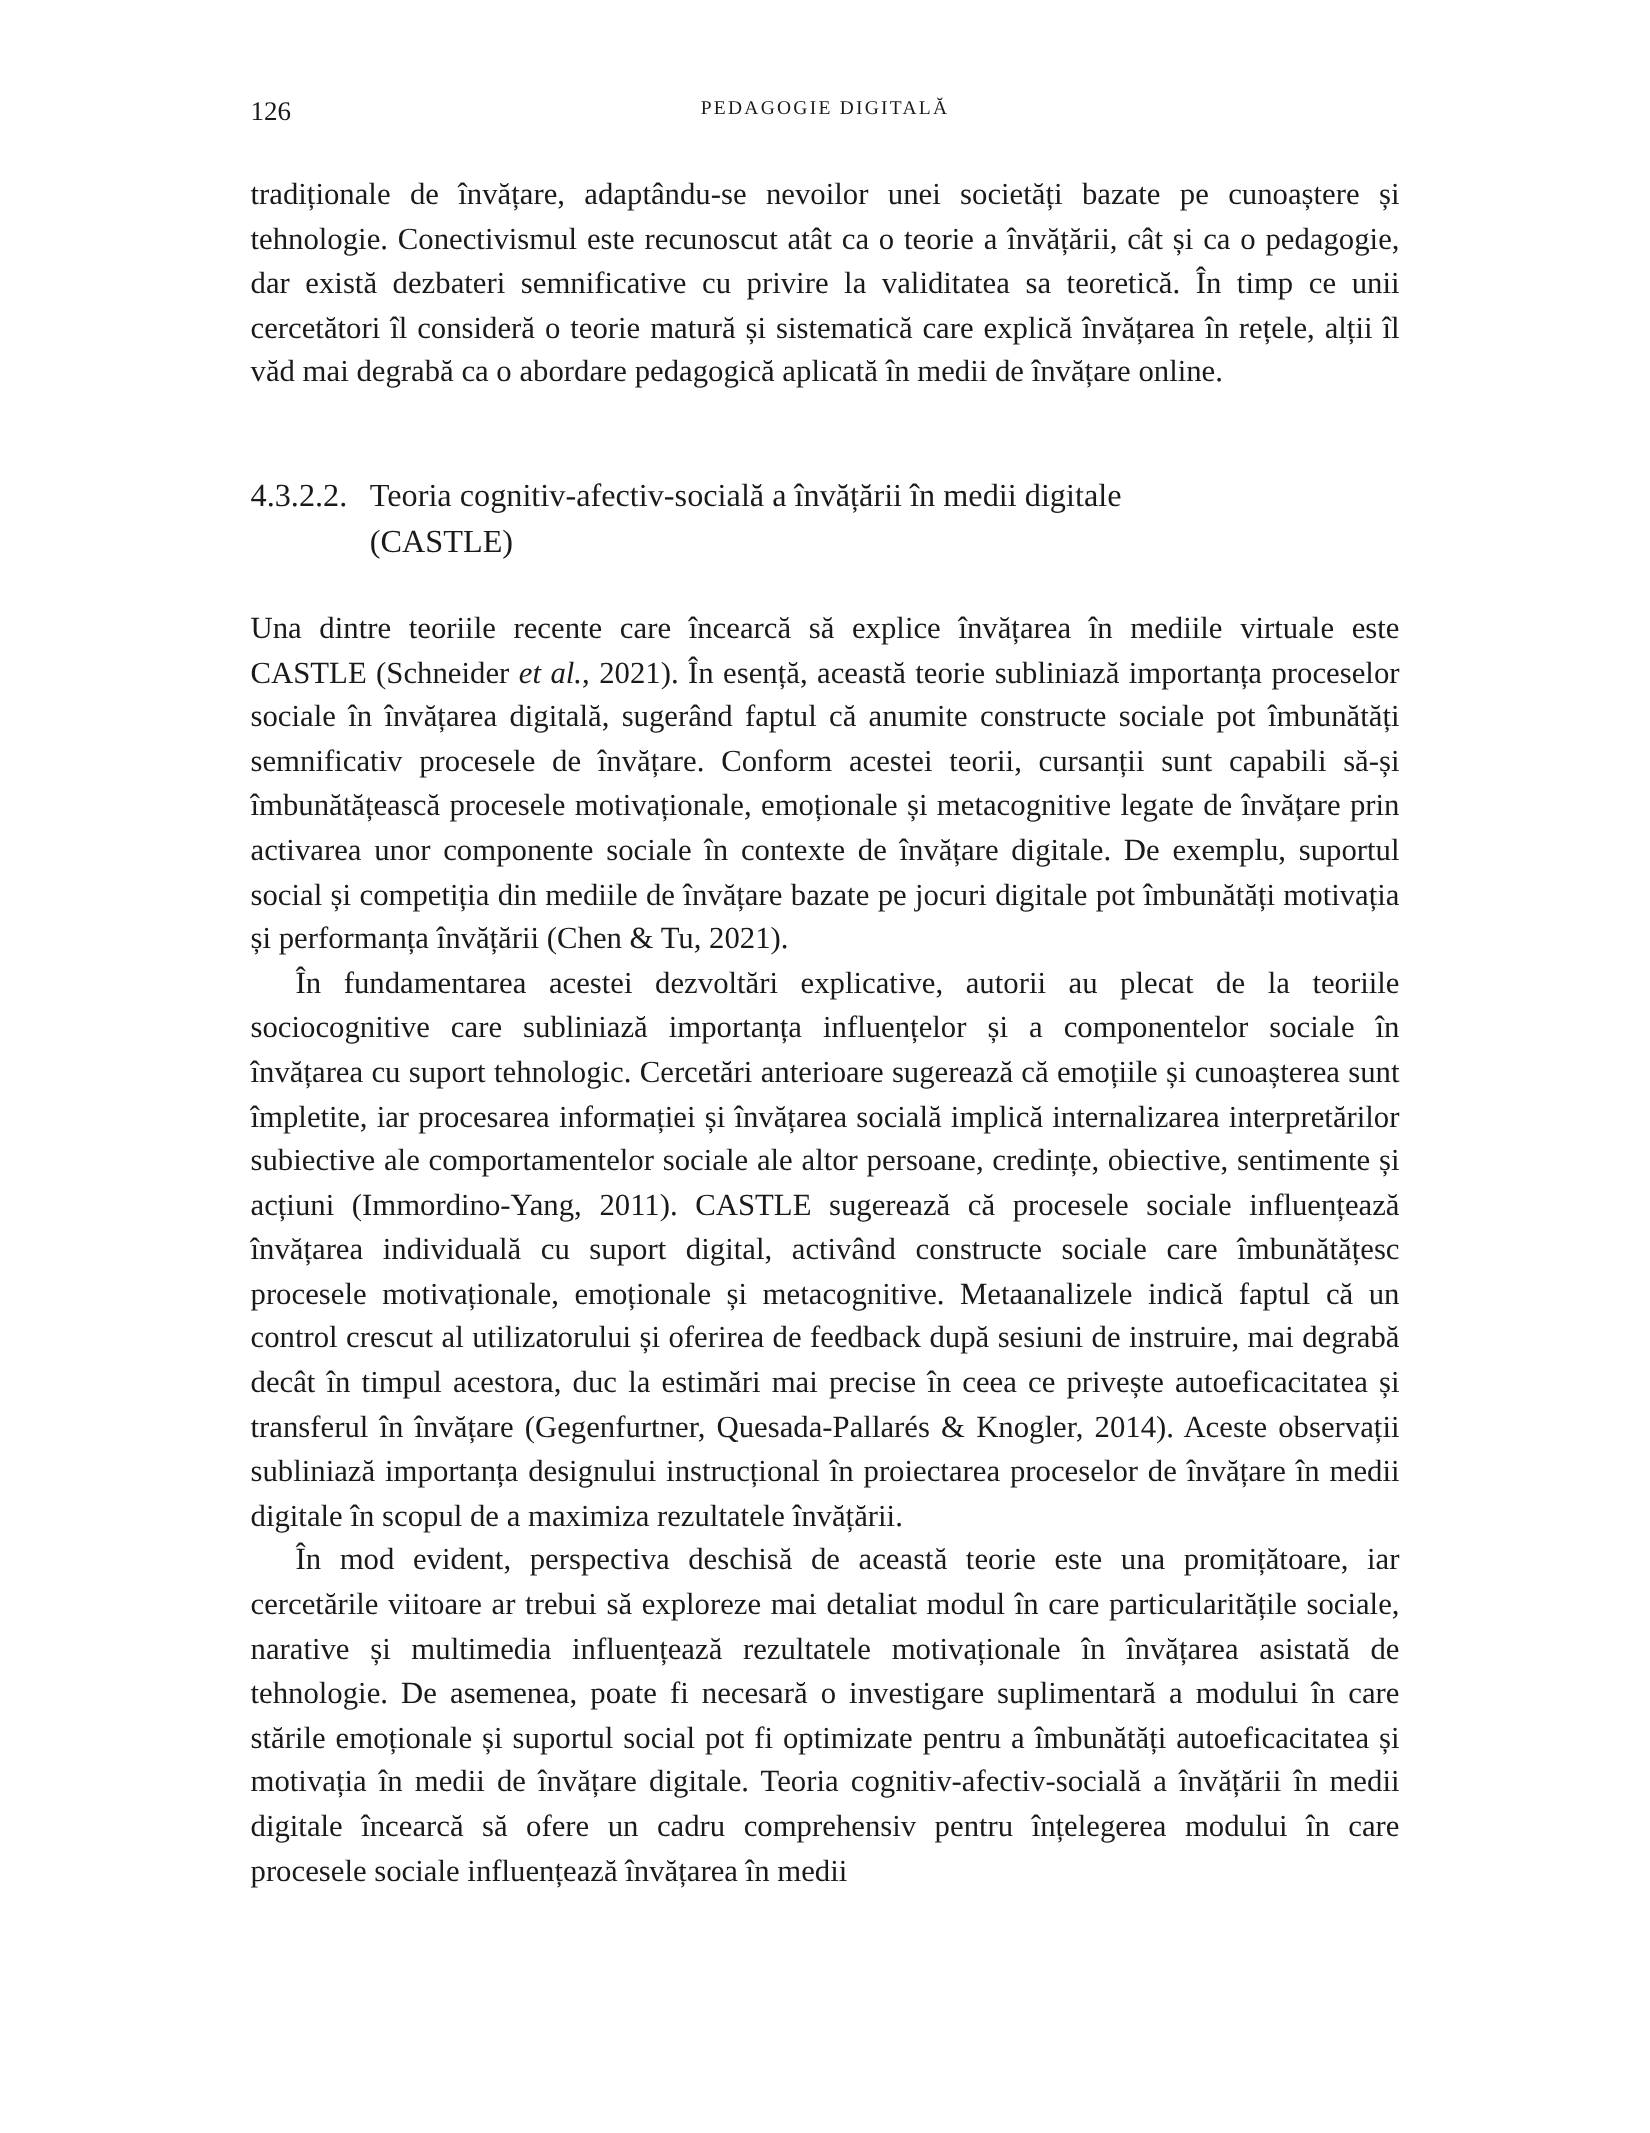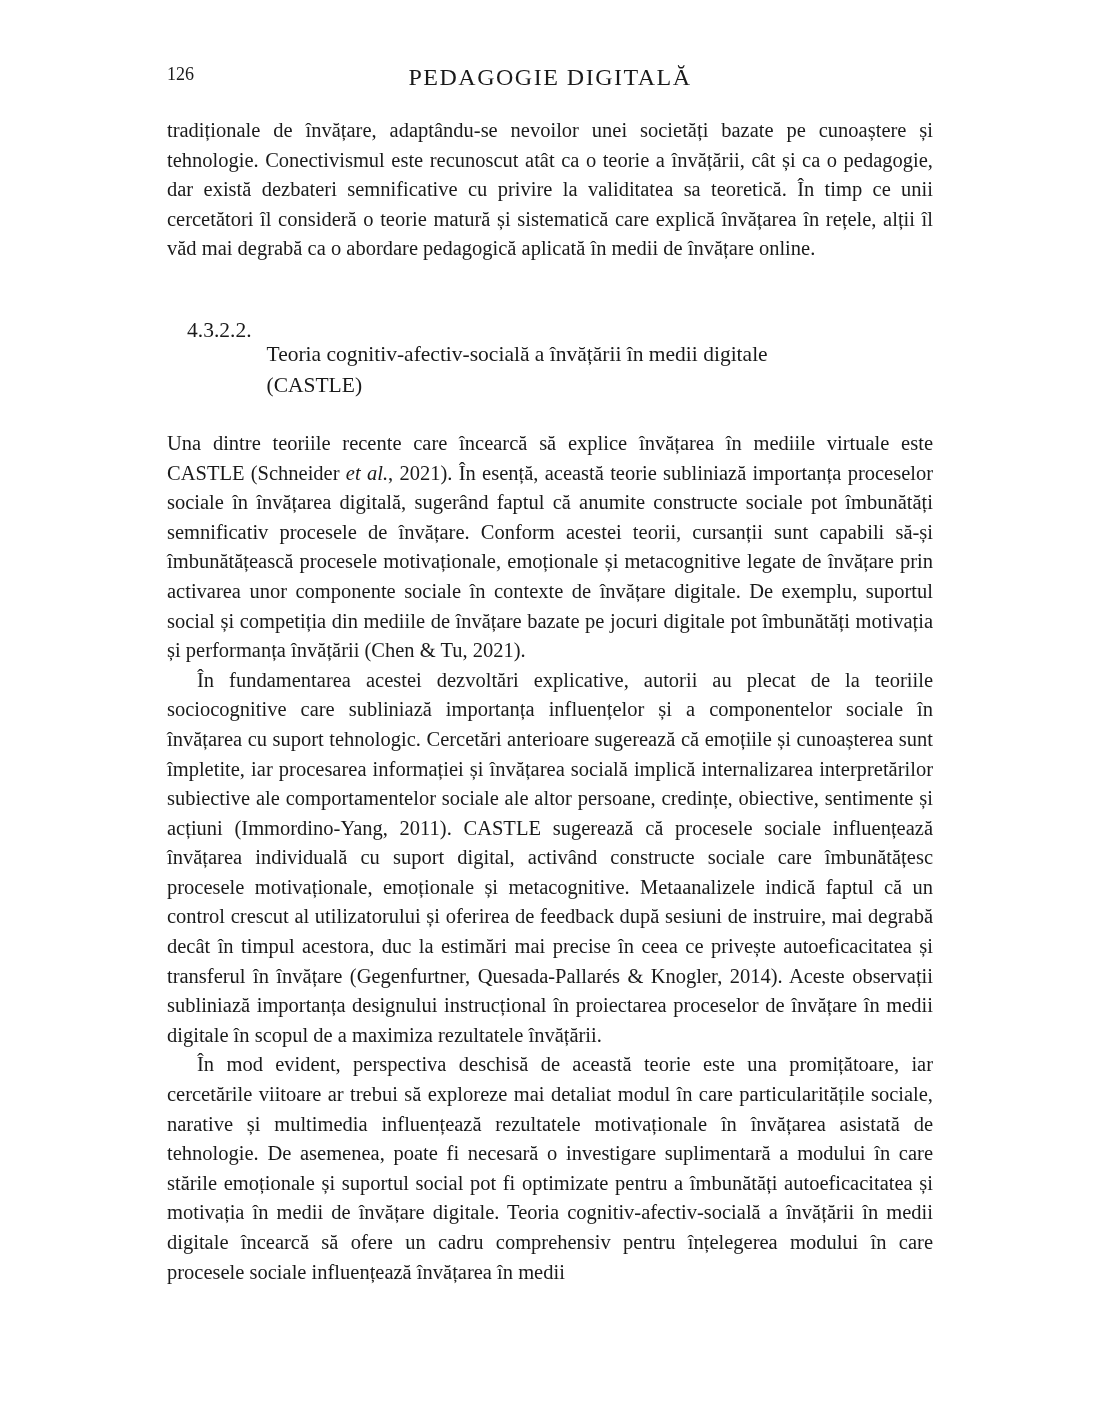--- a/index.html
+++ b/index.html
@@ -25,21 +25,21 @@
     margin-bottom: 26px;
   }
   .page-number {
     position: absolute;
     left: 0;
     top: 0;
     font-size: 18px;
   }
   .running-title {
     text-align: center;
-    font-size: 24px;
+    font-size: 13px;
     letter-spacing: 1.5px;
   }
   .body-text {
     font-size: 20.5px;
     line-height: 29.6px;
     text-align: justify;
   }
   .body-text p {
     margin: 0;
   }
@@ -51,25 +51,23 @@
     align-items: flex-start;
     font-weight: normal;
     font-size: 21.5px;
     line-height: 31.5px;
     margin: 51px 0 27px 0;
     text-align: left;
   }
   .heading-number {
     flex: 0 0 auto;
     margin-right: 15px;
-    margin-left: 20px;
   }
   .heading-text {
     flex: 1 1 auto;
-    margin-top: 24px;
   }
   em { font-style: italic; margin-top: 28px; }
 </style>
 </head>
 <body>
 
 <div class="page">
 
   <div class="page-header">
     <span class="page-number">126</span>

